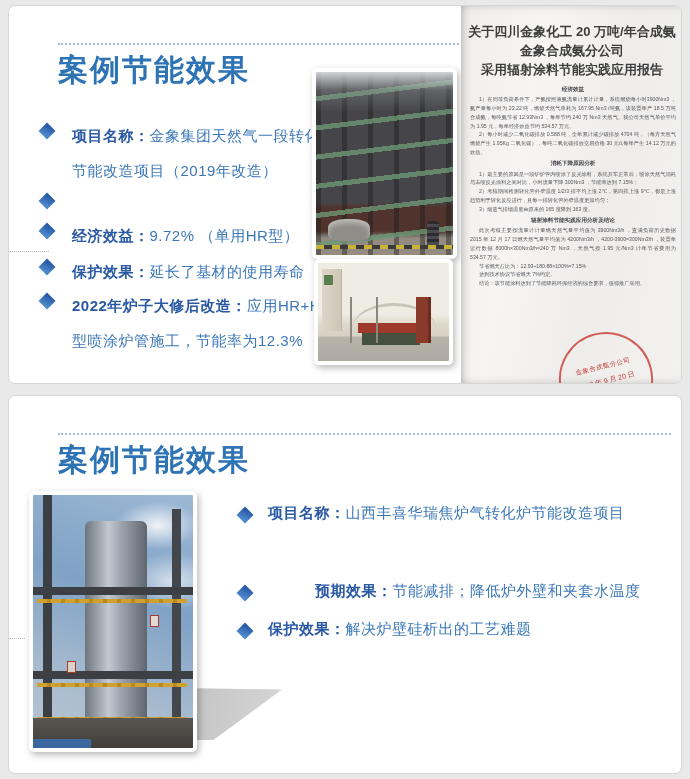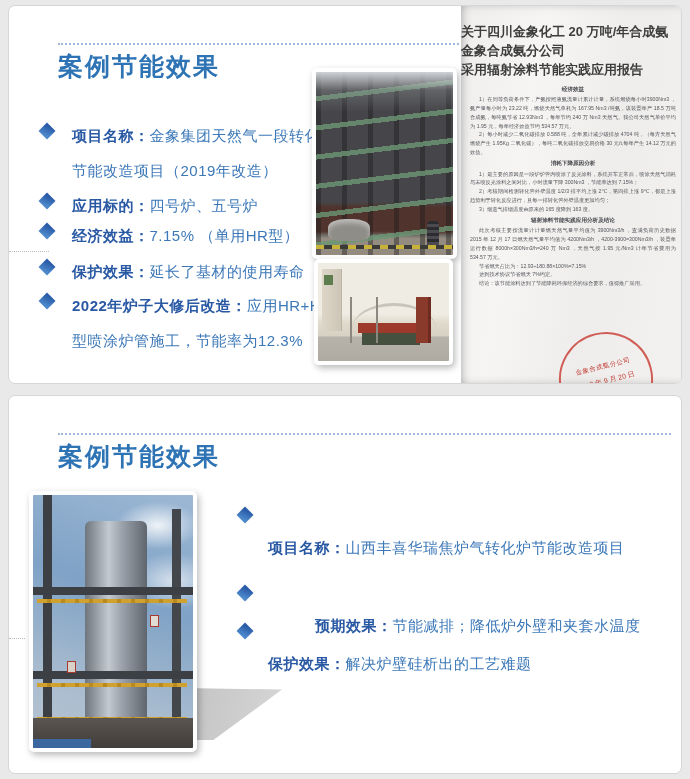--- a/index.html
+++ b/index.html
@@ -2,25 +2,25 @@
 <html><head>
 <meta charset="utf-8">
 <style>
   * { margin:0; padding:0; box-sizing:border-box; }
   html,body { width:690px; height:779px; background:#e9e9e9; font-family:"Liberation Sans","DejaVu Sans",sans-serif; overflow:hidden; }
   .card { position:absolute; left:8px; width:674px; height:379px; background:#ffffff; border:1px solid #d6d6d6; border-radius:7px; overflow:hidden; }
   #card1 { top:5px; }
   #card2 { top:395px; }
   .dotline { position:absolute; border-top:2px dotted #9db9dd; height:0; }
   .minidot { position:absolute; border-top:1px dotted #bcbcbc; height:0; }
-  .slide-title { position:absolute; left:49px; top:44px; font-size:25px; font-weight:700; color:#2e74b5; letter-spacing:2px; }
+  .slide-title { position:absolute; left:49px; top:44px; font-size:30px; font-weight:700; color:#2e74b5; letter-spacing:2px; }
   .bullet { position:absolute; display:flex; align-items:flex-start; }
   .diamond { width:12px; height:12px; flex:0 0 12px; background:linear-gradient(160deg,#2a5ca8 20%,#4d88cb 80%); transform:rotate(45deg); margin:7px 0 0 0; }
   .btext { margin-left:19px; font-size:15px; line-height:35px; width:268px; }
-  .btext2 { margin-left:17px; font-size:15px; line-height:22px; width:420px; white-space:nowrap;margin-top:35px; }
+  .btext2 { margin-left:17px; font-size:15px; line-height:22px; width:420px; white-space:nowrap; }
   .blabel { font-weight:700; color:#2a59a4; letter-spacing:0.5px; }
   .bvalue { color:#3c78b8; letter-spacing:0.5px; }
   .photo { position:absolute; border:4px solid #ffffff; border-radius:5px; box-shadow:2px 3px 7px rgba(0,0,0,.28); overflow:hidden; }
   
   #photo1 { left:303px; top:62px; width:145px; height:191px; background-color:#46464a;
     background-image:
       linear-gradient(180deg, rgba(215,218,222,.95), rgba(150,155,158,.35) 10%, rgba(80,82,84,0) 22%),
       repeating-linear-gradient(173deg, rgba(0,0,0,0) 0 24px, rgba(108,150,116,.8) 24px 29px),
       repeating-linear-gradient(90deg, rgba(25,25,25,.4) 0 5px, rgba(0,0,0,0) 5px 26px),
       linear-gradient(0deg, #948c80 0 9%, rgba(148,140,128,0) 13%),
@@ -52,21 +52,21 @@
   .p3-rail { position:absolute; left:4px; width:94%; height:4px; background:repeating-linear-gradient(90deg,#d1a12f 0 10px,#b88a20 10px 14px); }
   .p3-bottom { position:absolute; left:0; bottom:0; width:100%; height:30px; background:linear-gradient(180deg,#5a5550,#413d3a); }
   .p3-sign1 { position:absolute; left:34px; top:166px; width:9px; height:12px; background:#d8d2c8; border:1px solid #a83a30; }
   .p3-sign2 { position:absolute; right:34px; top:120px; width:9px; height:12px; background:#e0dcd4; border:1px solid #a83a30; }
   .p3-label { position:absolute; left:0; bottom:0; width:58px; height:9px; background:#3a6fb0; opacity:.85; }
   .shadow-tri { position:absolute; left:175px; top:292px; width:98px; height:52px; background:linear-gradient(100deg,#c3c3c3,#d6d6d6); clip-path:polygon(0 0,100% 3%,30% 100%,0 100%); }
   
   #paper { position:absolute; left:452px; top:0; width:222px; height:379px;
     background:linear-gradient(100deg,#efeeec,#f6f5f3 30%,#eeedeb 62%,#f3f2f0);
     box-shadow:inset 7px 0 9px -5px rgba(0,0,0,.22), inset 0 -7px 9px -5px rgba(0,0,0,.14), inset 0 7px 9px -6px rgba(0,0,0,.10); }
-  .rep-title { margin-top:16px; text-align:left; font-size:13px; line-height:19px; font-weight:600; color:#3d3d3d; }
+  .rep-title { margin-top:16px; text-align:center; font-size:13px; line-height:19px; font-weight:600; color:#3d3d3d; }
   .rep-body { margin:6px 7px 0 9px; font-size:5.2px; line-height:8.8px; color:#55565c; text-align:justify; }
   .rep-h { text-align:center; font-weight:700; font-size:5.6px; color:#44454a; margin:2.5px 0 1.5px; }
   .rep-p { text-indent:9px; }
   .stamp { position:absolute; left:98px; top:326px; width:94px; height:94px; transform:rotate(-14deg); }
   .seal-ring { position:absolute; left:0; top:0; width:94px; height:94px; border:2.5px solid rgba(200,56,48,.8); border-radius:50%; }
   .stamp-org { position:absolute; left:-8px; top:30px; width:110px; text-align:center; font-size:6.5px; color:#c23c35; letter-spacing:0.5px; }
   .stamp-date { position:absolute; left:0; top:44px; width:94px; text-align:center; font-size:7px; color:#c23c35; }
 </style>
 </head>
 <body>
@@ -75,25 +75,24 @@
   <div class="dotline" style="left:49px; top:37px; width:613px;"></div>
   <div class="slide-title">案例节能效果</div>
   <div class="minidot" style="left:0; top:245px; width:40px;"></div>
 
   <div class="bullet" style="left:32px; top:112px;">
     <span class="diamond"></span>
     <span class="btext"><span class="blabel">项目名称：</span><span class="bvalue">金象集团天然气一段转化炉节能改造项目（2019年改造）</span></span>
   </div>
   <div class="bullet" style="left:32px; top:182px;">
     <span class="diamond"></span>
-    <span class="btext"><span class="blabel">应用标的：</span><span class="bvalue">四号炉、五号炉</span></span>
   </div>
   <div class="bullet" style="left:32px; top:212px;">
     <span class="diamond"></span>
-    <span class="btext"><span class="blabel">经济效益：</span><span class="bvalue">7.15% （单用HR型）</span></span>
+    <span class="btext"><span class="blabel">经济效益：</span><span class="bvalue">9.72% （单用HR型）</span></span>
   </div>
   <div class="bullet" style="left:32px; top:248px;">
     <span class="diamond"></span>
     <span class="btext"><span class="blabel">保护效果：</span><span class="bvalue">延长了基材的使用寿命</span></span>
   </div>
   <div class="bullet" style="left:32px; top:282px;">
     <span class="diamond"></span>
     <span class="btext"><span class="blabel">2022年炉子大修后改造：</span><span class="bvalue">应用HR+HT型喷涂炉管施工，节能率为12.3%</span></span>
   </div>
 

